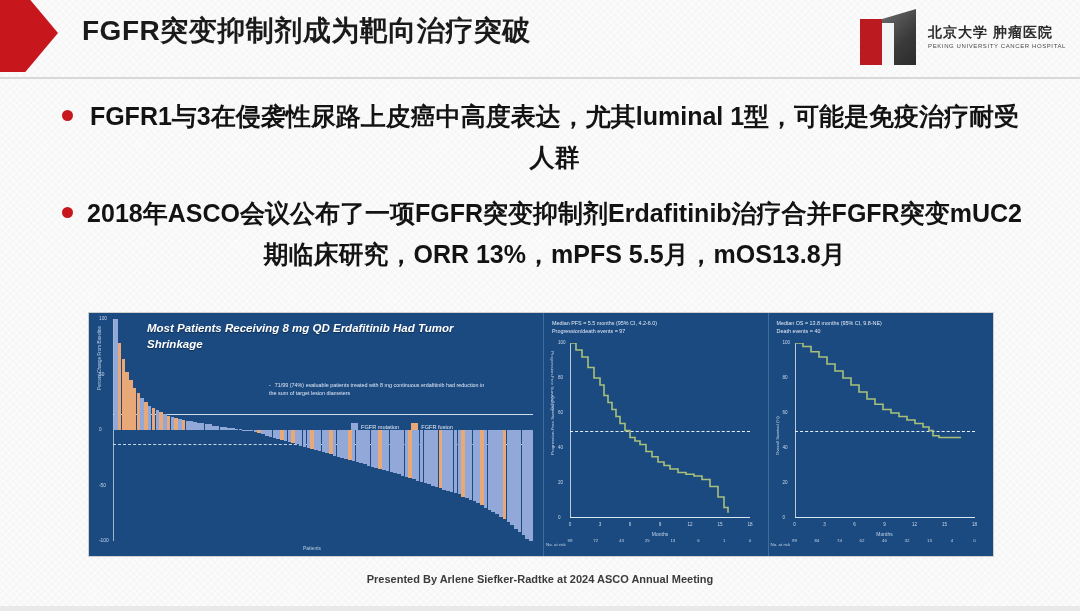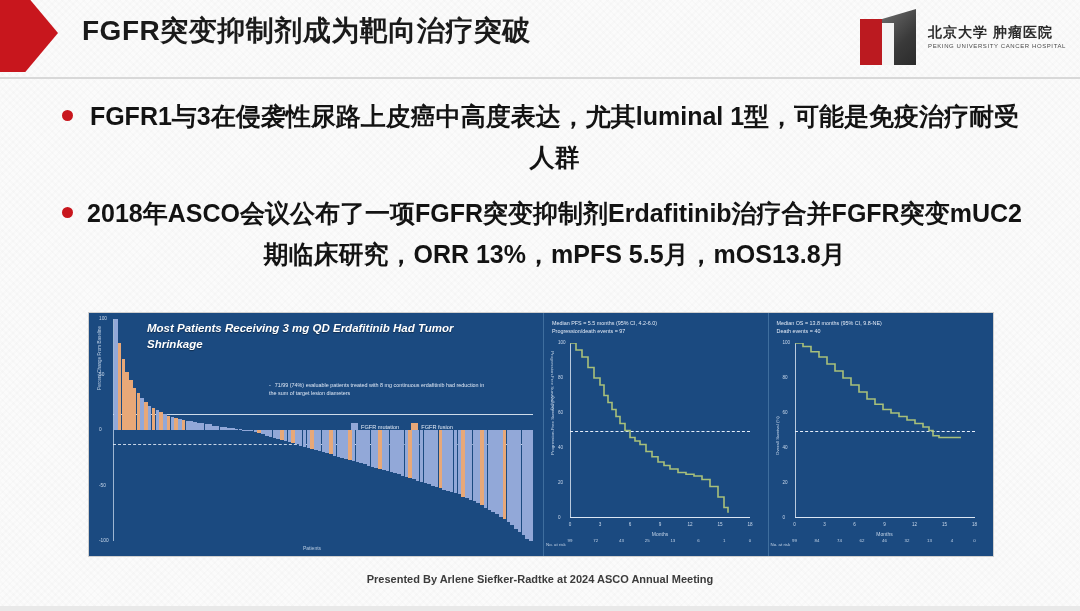--- a/index.html
+++ b/index.html
@@ -156,21 +156,21 @@
     </div>
     <div class="bullet">
       <div class="dot"></div>
       <div class="btext">2018年ASCO会议公布了一项FGFR突变抑制剂Erdafitinib治疗合并FGFR突变mUC2期临床研究，ORR 13%，mPFS 5.5月，mOS13.8月</div>
     </div>
   </div>
 
   <div class="panel">
 
     <div class="sub wf">
-      <div class="wf-title">Most Patients Receiving 3 mg QD Erdafitinib Had Tumor Shrinkage</div>
+      <div class="wf-title">Most Patients Receiving 8 mg QD Erdafitinib Had Tumor Shrinkage</div>
       <div class="wf-note">
         <span class="tick">-</span><span>71/99 (74%) evaluable patients treated with 8 mg continuous erdafitinib had reduction in the sum of target lesion diameters</span>
       </div>
       <div class="wf-legend">
         <span class="lg">
             <i class="sw" id="sw0" style="background: rgb(146, 168, 216);"></i>
             <span>FGFR mutation</span>
           </span>
         <span class="lg">
             <i class="sw" id="sw1" style="background: rgb(232, 168, 120);"></i>

